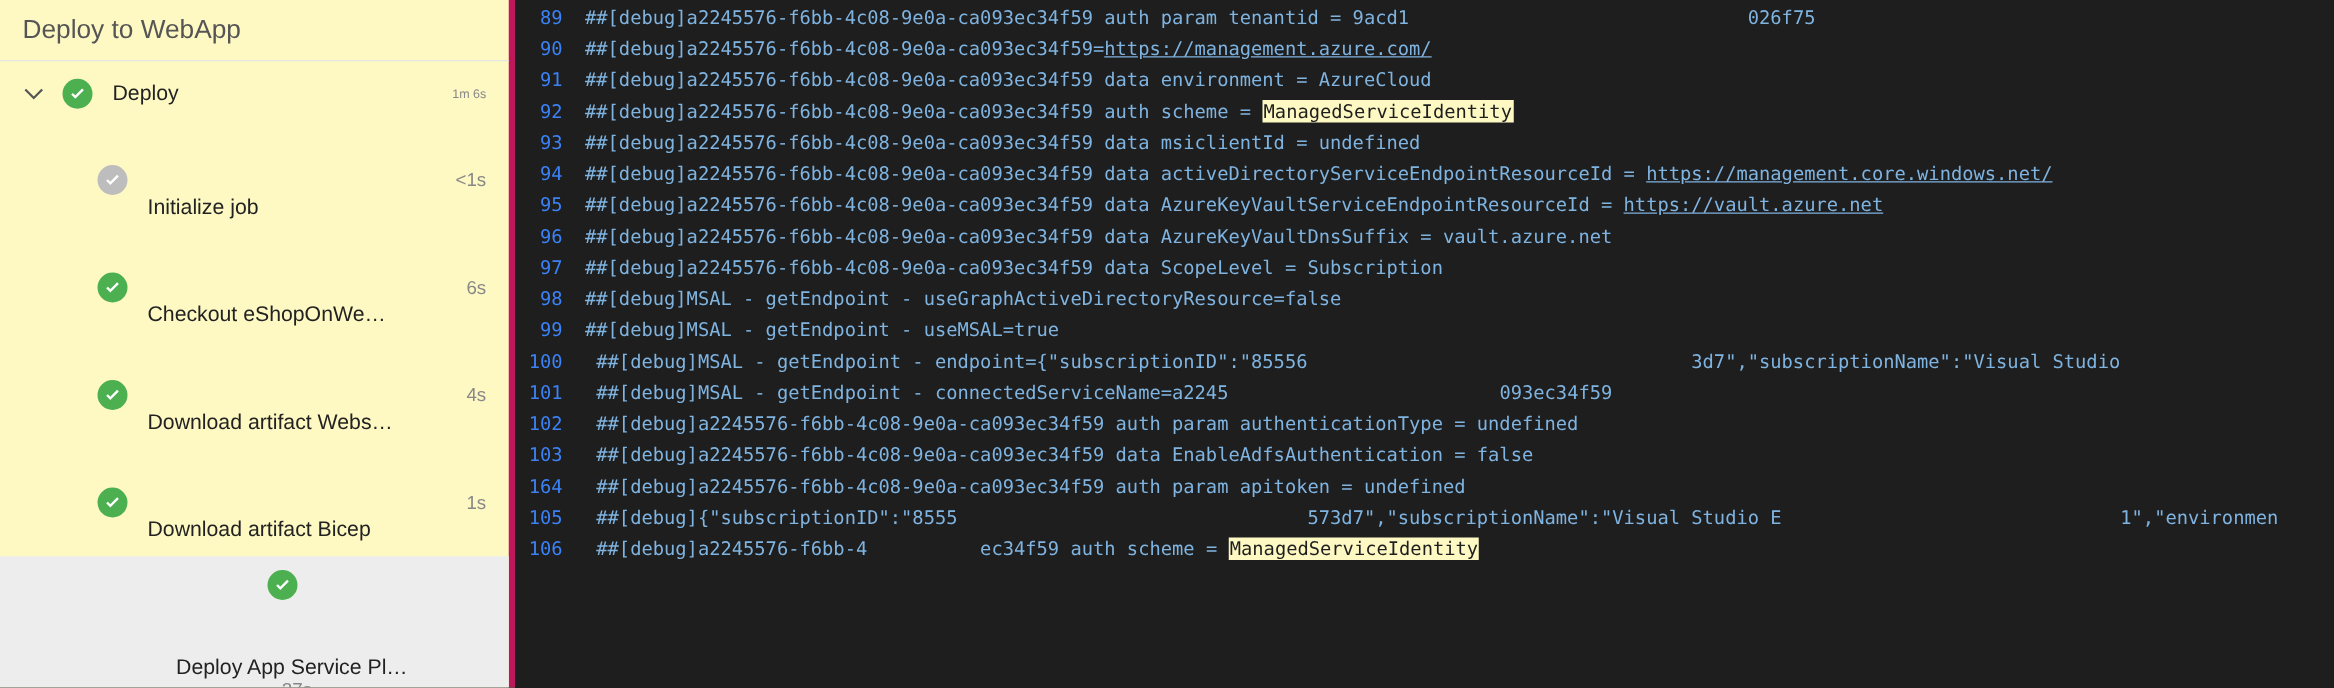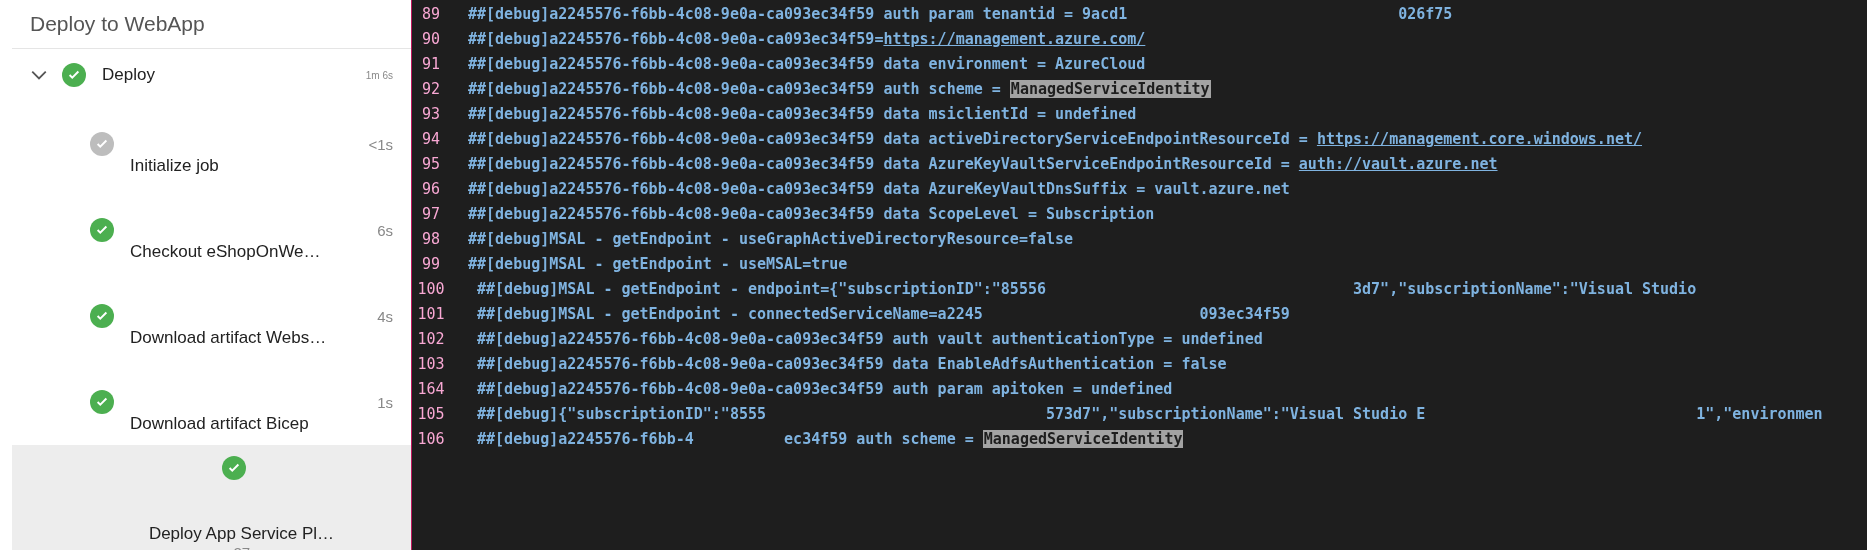--- a/index.html
+++ b/index.html
@@ -6,24 +6,23 @@
 body {
   font-family: "Segoe UI", -apple-system, sans-serif;
   display: flex;
   width: 1867px;
   height: 550px;
   overflow: hidden;
   background: #1e1e1e;
 }
 .sidebar {
   width: 412px;
-  background: #ffffff;
-  border-right: 1px solid #be185d;
-  flex-shrink: 0;
-  padding-left: 12px;
+  background: #fef9c3;
+  border-right: 5px solid #be185d;
+  flex-shrink: 0;
 }
 .sidebar-header {
   padding: 12px 18px;
   font-size: 21px;
   color: #555;
   border-bottom: 1px solid #e5e5e5;
   font-weight: 400;
 }
 .job-row {
   display: flex;
@@ -101,38 +100,37 @@
   line-height: 25px;
   overflow: hidden;
   padding-top: 2px;
 }
 .log-line {
   display: flex;
   white-space: pre;
 }
 .ln {
   width: 56px;
-  text-align: center;
-  color: #f9a8d4;
+  text-align: right;
+  color: #3b82f6;
   user-select: none;
   padding-right: 18px;
   flex-shrink: 0;
 }
 .log-content {
   color: #7fb3e0;
   flex: 1;
   overflow: hidden;
-  font-weight: bold;
 }
 .log-content a {
   color: #7fb3e0;
   text-decoration: underline;
 }
 .hl {
-  background: #a3a3a3;
+  background: #fef9c3;
   color: #1e1e1e;
   padding: 0 1px;
 }
 .gap { color: #1e1e1e; }
 </style>
 </head>
 <body>
 
 <div class="sidebar">
   <div class="sidebar-header">Deploy to WebApp</div>
@@ -219,25 +217,25 @@
     </div>
 </div>
 
 <div class="log-pane" id="log-pane">
     <div class="log-line"><span class="ln">89</span><span class="log-content"><span>##[debug]a2245576-f6bb-4c08-9e0a-ca093ec34f59 auth param tenantid = 9acd1</span><span class="gap">                              </span><span>026f75</span></span></div>
     <div class="log-line"><span class="ln">90</span><span class="log-content"><span>##[debug]a2245576-f6bb-4c08-9e0a-ca093ec34f59=</span><a>https://management.azure.com/</a></span></div>
     <div class="log-line"><span class="ln">91</span><span class="log-content"><span>##[debug]a2245576-f6bb-4c08-9e0a-ca093ec34f59 data environment = AzureCloud</span></span></div>
     <div class="log-line"><span class="ln">92</span><span class="log-content"><span>##[debug]a2245576-f6bb-4c08-9e0a-ca093ec34f59 auth scheme = </span><span class="hl">ManagedServiceIdentity</span></span></div>
     <div class="log-line"><span class="ln">93</span><span class="log-content"><span>##[debug]a2245576-f6bb-4c08-9e0a-ca093ec34f59 data msiclientId = undefined</span></span></div>
     <div class="log-line"><span class="ln">94</span><span class="log-content"><span>##[debug]a2245576-f6bb-4c08-9e0a-ca093ec34f59 data activeDirectoryServiceEndpointResourceId = </span><a>https://management.core.windows.net/</a></span></div>
-    <div class="log-line"><span class="ln">95</span><span class="log-content"><span>##[debug]a2245576-f6bb-4c08-9e0a-ca093ec34f59 data AzureKeyVaultServiceEndpointResourceId = </span><a>auth://vault.azure.net</a></span></div>
+    <div class="log-line"><span class="ln">95</span><span class="log-content"><span>##[debug]a2245576-f6bb-4c08-9e0a-ca093ec34f59 data AzureKeyVaultServiceEndpointResourceId = </span><a>https://vault.azure.net</a></span></div>
     <div class="log-line"><span class="ln">96</span><span class="log-content"><span>##[debug]a2245576-f6bb-4c08-9e0a-ca093ec34f59 data AzureKeyVaultDnsSuffix = vault.azure.net</span></span></div>
     <div class="log-line"><span class="ln">97</span><span class="log-content"><span>##[debug]a2245576-f6bb-4c08-9e0a-ca093ec34f59 data ScopeLevel = Subscription</span></span></div>
     <div class="log-line"><span class="ln">98</span><span class="log-content"><span>##[debug]MSAL - getEndpoint - useGraphActiveDirectoryResource=false</span></span></div>
     <div class="log-line"><span class="ln">99</span><span class="log-content"><span>##[debug]MSAL - getEndpoint - useMSAL=true</span></span></div>
     <div class="log-line"><span class="ln">100</span><span class="log-content"><span> ##[debug]MSAL - getEndpoint - endpoint={"subscriptionID":"85556</span><span class="gap">                                  </span><span>3d7","subscriptionName":"Visual Studio </span></span></div>
     <div class="log-line"><span class="ln">101</span><span class="log-content"><span> ##[debug]MSAL - getEndpoint - connectedServiceName=a2245</span><span class="gap">                        </span><span>093ec34f59</span></span></div>
-    <div class="log-line"><span class="ln">102</span><span class="log-content"><span> ##[debug]a2245576-f6bb-4c08-9e0a-ca093ec34f59 auth vault authenticationType = undefined</span></span></div>
+    <div class="log-line"><span class="ln">102</span><span class="log-content"><span> ##[debug]a2245576-f6bb-4c08-9e0a-ca093ec34f59 auth param authenticationType = undefined</span></span></div>
     <div class="log-line"><span class="ln">103</span><span class="log-content"><span> ##[debug]a2245576-f6bb-4c08-9e0a-ca093ec34f59 data EnableAdfsAuthentication = false</span></span></div>
     <div class="log-line"><span class="ln">164</span><span class="log-content"><span> ##[debug]a2245576-f6bb-4c08-9e0a-ca093ec34f59 auth param apitoken = undefined</span></span></div>
     <div class="log-line"><span class="ln">105</span><span class="log-content"><span> ##[debug]{"subscriptionID":"8555</span><span class="gap">                               </span><span>573d7","subscriptionName":"Visual Studio E</span><span class="gap">                              </span><span>1","environmen</span></span></div>
     <div class="log-line"><span class="ln">106</span><span class="log-content"><span> ##[debug]a2245576-f6bb-4</span><span class="gap">          </span><span>ec34f59 auth scheme = </span><span class="hl">ManagedServiceIdentity</span></span></div>
   </div>
 
 </body></html>

